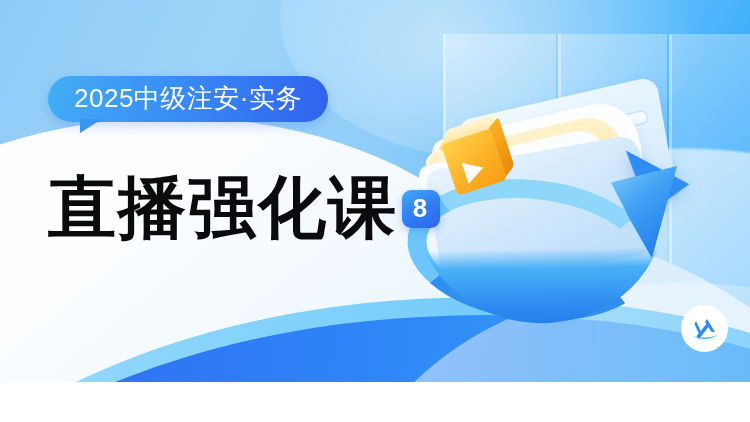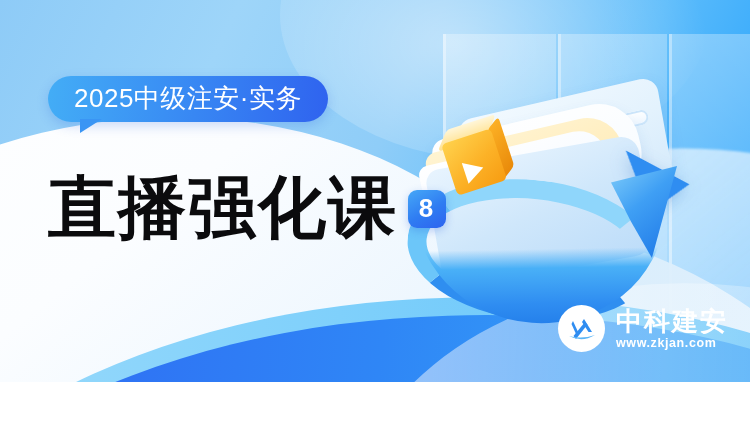--- a/index.html
+++ b/index.html
@@ -146,21 +146,21 @@
     position:absolute;left:48px;top:158px;
     font-family:"Liberation Serif","DejaVu Serif",serif;
     font-weight:bold;color:#0b0b0d;
   }
   .line{position:relative;font-size:68px;line-height:1.02;letter-spacing:2px;white-space:nowrap;}
   .line1{margin-bottom:16px;}
   .hl{
     position:absolute;left:2px;bottom:-2px;width:152px;height:16px;
     background:#f9ef4e;z-index:-1;
   }
-  .line2{display:flex;align-items:center;gap:10px;}
+  .line2{display:flex;align-items:center;gap:4px;}
   .num-badge{
     display:inline-flex;align-items:center;justify-content:center;
     width:38px;height:38px;border-radius:9px;
     background:linear-gradient(150deg,#46a8f7 0%,#2f7cf2 55%,#2e63ef 100%);
     color:#fff;font-family:"Liberation Sans",sans-serif;font-size:26px;font-weight:bold;
     box-shadow:0 3px 8px rgba(40,95,220,.28);
   }
 
   
   .logo{position:absolute;right:22px;bottom:30px;display:flex;align-items:center;gap:11px;}
@@ -235,19 +235,15 @@
 
   <div class="logo">
     <div class="logo-mark">
       <svg width="34" height="34" viewBox="0 0 34 34" aria-hidden="true">
         <path d="M8 9 L14 22 L11 22 L6.5 12 Z" fill="#2f8df1"></path>
         <path d="M19 7 L27 20 L23.5 20 L17 10 Z" fill="#2f8df1"></path>
         <path d="M20 10 L22.5 12.5 L11 27 L8.5 24 Z" fill="#2f8df1"></path>
         <path d="M4 24 Q17 31 30 23 Q17 27.5 4 24 Z" fill="#5bb6f7"></path>
       </svg>
     </div>
-    <div class="logo-text">
-      <div class="logo-cn">中科建安</div>
-      <div class="logo-url">www.zkjan.com</div>
-    </div>
   </div>
 
 </div>
 
 </body></html>

